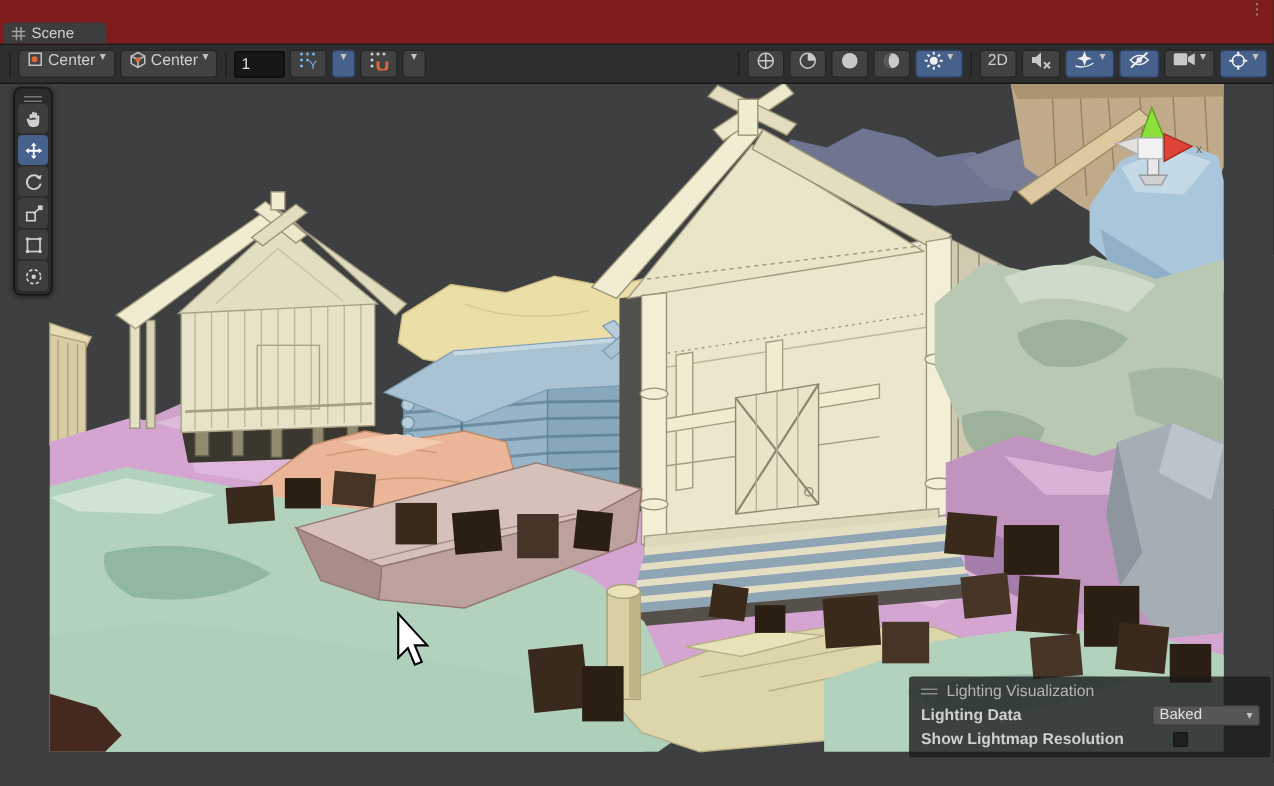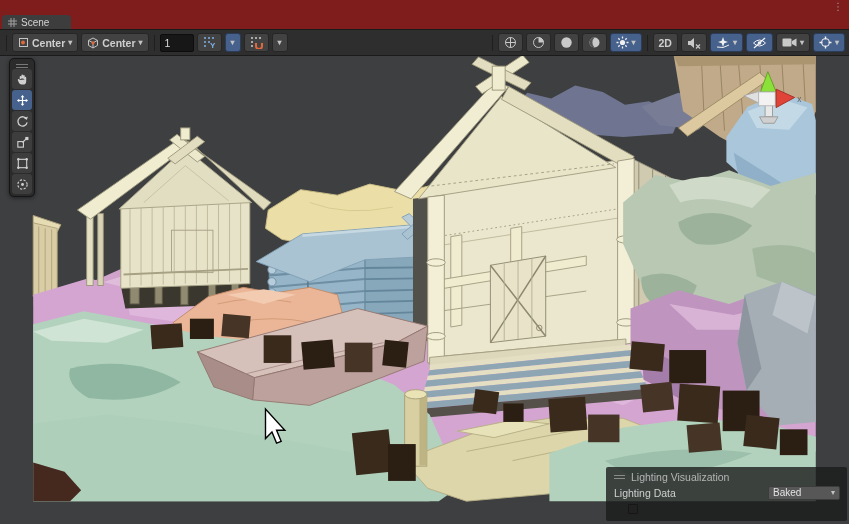--- a/index.html
+++ b/index.html
@@ -16,21 +16,21 @@
     color:#d4d4d4; font-size:10px; }
   .kebab { position:absolute; right:6px; top:0; color:#9c9c9c; font-size:10px;
     line-height:14px; cursor:default; }
 
   
   .toolbar { height:26px; background:var(--toolbar-bg,#2e2e2e); display:flex;
     align-items:center; padding:0 4px; gap:3px; border-bottom:1px solid #1b1b1b; }
   .tb-sep { width:1px; height:16px; background:#1f1f1f; margin:0 2px; }
   .btn { height:19px; background:var(--button-bg,#424242); border:1px solid #262626;
     border-radius:3px; color:#cfcfcf; font-size:10.5px; display:flex;
-    align-items:center; gap:3px; padding:0 5px; white-space:nowrap;font-weight:bold; }
+    gap:3px; padding:0 5px; white-space:nowrap; }
   .btn.icon-only { padding:0 5px; }
   .btn.active { background:var(--accent-blue,#46618c); border-color:#2b3c59; color:#eee; }
   .caret { font-size:8px; color:#c3c3c3; line-height:1; }
   .numfield { width:34px; height:18px; background:#171717; border:1px solid #0d0d0d;
     border-radius:2px; color:#dcdcdc; font-size:10.5px; padding:0 4px;
     font-family:"Liberation Sans", sans-serif; }
   .spacer { flex:1; }
   .grp { display:flex; gap:3px; align-items:center; }
 
   
@@ -42,28 +42,28 @@
     border:1px solid #151515; border-radius:5px; padding:2px;
     box-shadow:0 1px 4px rgba(0,0,0,.5); display:flex; flex-direction:column; gap:1px; }
   .tools .handle { height:7px; display:flex; align-items:center; justify-content:center; }
   .tools .handle i { display:block; width:12px; height:1px; background:#787878;
     box-shadow:0 3px 0 #787878; }
   .toolbtn { height:20px; border-radius:3px; background:#3d3d3d; display:flex;
     align-items:center; justify-content:center; }
   .toolbtn.active { background:var(--accent-blue,#46618c); }
 
   
-  .light-panel { position:absolute; right:2px; bottom:3px; width:241px;
+  .light-panel { position:absolute; right:2px; bottom:19px; width:241px;
     background:rgba(26,26,26,0.78); padding:3px 7px 5px 8px; border-radius:2px;
     color:#c9c9c9; font-size:10.5px; }
   .lp-head { display:flex; align-items:center; gap:6px; color:#b4b4b4; height:14px; }
   .lp-grip { display:block; width:11px; height:1px; background:#8a8a8a;
     box-shadow:0 3px 0 #8a8a8a; margin-top:-3px; }
   .lp-row { display:flex; align-items:center; height:15px; margin-top:1px; }
-  .lp-label { flex:1; color:#cfcfcf; }
+  .lp-label { flex:1; color:#cfcfcf;font-weight:bold; }
   .lp-ctrl { width:72px; display:flex; }
   .lp-select { width:72px; height:14px; background:#575757; border:1px solid #3c3c3c;
     border-radius:2px; color:#e2e2e2; font-size:10px; display:flex; align-items:center;
     justify-content:space-between; padding:0 4px; }
   .lp-check { width:10px; height:10px; background:#212121; border:1px solid #161616;
     border-radius:1px; margin-left:14px; }
 </style>
 </head>
 <body>
 
@@ -514,19 +514,20 @@
       <div class="lp-row">
         <span class="lp-label">Lighting Data</span>
         <div class="lp-ctrl">
           <div class="lp-select">
             <span>Baked</span>
             <span class="caret">▾</span>
           </div>
         </div>
       </div>
       <div class="lp-row">
+        <span class="lp-label">Show Lightmap Resolution</span>
         <div class="lp-ctrl">
             <div class="lp-check"></div>
           </div>
       </div>
     </div>
   </div>
 </div>
 
 </body></html>

